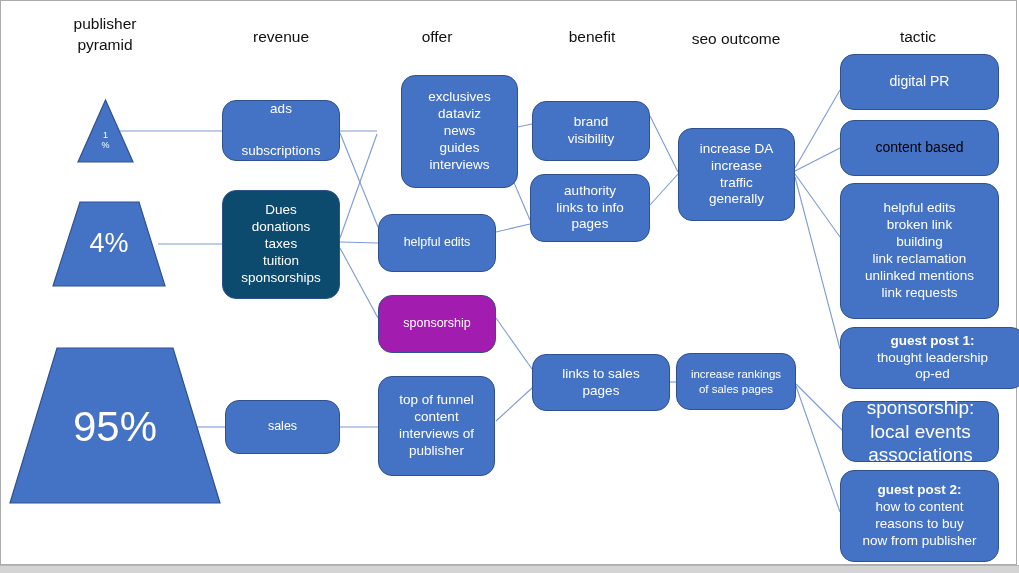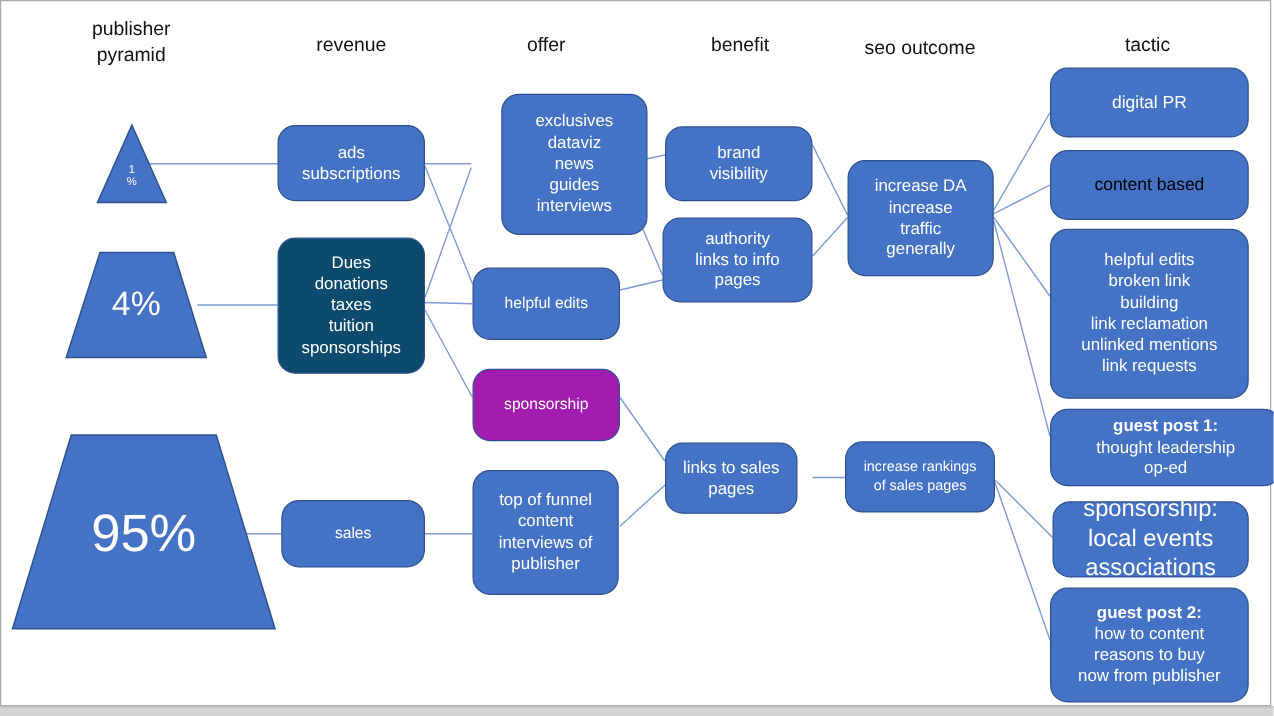--- a/index.html
+++ b/index.html
@@ -56,21 +56,21 @@
       <div class="col-header" style="left: 656px; top: 29px; width: 160px; color: rgb(17, 17, 17);">seo outcome</div>
       <div class="col-header" style="left: 838px; top: 27px; width: 160px; color: rgb(17, 17, 17);">tactic</div>
     </div>
   <div id="shape-labels">
       <div class="shape-label" style="left: 78px; top: 122px; width: 55px; height: 38px; font-size: 9px; color: rgb(255, 255, 255);">1
 %</div>
       <div class="shape-label" style="left: 53px; top: 205px; width: 112px; height: 78px; font-size: 27px; color: rgb(255, 255, 255);">4%</div>
       <div class="shape-label" style="left: 10px; top: 355px; width: 210px; height: 145px; font-size: 42px; color: rgb(255, 255, 255);">95%</div>
     </div>
   <div id="nodes">
-      <div class="node" style="left: 222px; top: 100px; width: 118px; height: 61px; background: rgb(68, 114, 196); border: 1.3px solid rgb(47, 82, 143); font-size: 13.5px; color: rgb(255, 255, 255);">
+      <div class="node" style="left: 222px; top: 100px; width: 118px; height: 61px; background: rgb(68, 114, 196); border: 1.3px solid rgb(47, 82, 143); font-size: 13.5px; color: rgb(255, 255, 255); justify-content: space-between;">
         <span class="ln">ads</span>
         <span class="ln">subscriptions</span>
       </div>
       <div class="node" style="left: 222px; top: 190px; width: 118px; height: 109px; background: #0c4a6e; border: 1.3px solid rgb(47, 82, 143); font-size: 13.5px; color: rgb(255, 255, 255);">
         <span class="ln">Dues</span>
         <span class="ln">donations</span>
         <span class="ln">taxes</span>
         <span class="ln">tuition</span>
         <span class="ln">sponsorships</span>
       </div>
@@ -98,21 +98,21 @@
       </div>
       <div class="node" style="left: 532px; top: 101px; width: 118px; height: 60px; background: rgb(68, 114, 196); border: 1.3px solid rgb(47, 82, 143); font-size: 13.5px; color: rgb(255, 255, 255);">
         <span class="ln">brand</span>
         <span class="ln">visibility</span>
       </div>
       <div class="node" style="left: 530px; top: 174px; width: 120px; height: 68px; background: rgb(68, 114, 196); border: 1.3px solid rgb(47, 82, 143); font-size: 13.5px; color: rgb(255, 255, 255);">
         <span class="ln">authority</span>
         <span class="ln">links to info</span>
         <span class="ln">pages</span>
       </div>
-      <div class="node" style="left: 532px; top: 354px; width: 106px; height: 57px; background: rgb(68, 114, 196); border: 1.3px solid rgb(47, 82, 143); font-size: 13.5px; color: rgb(255, 255, 255);">
+      <div class="node" style="left: 532px; top: 354px; width: 138px; height: 57px; background: rgb(68, 114, 196); border: 1.3px solid rgb(47, 82, 143); font-size: 13.5px; color: rgb(255, 255, 255);">
         <span class="ln">links to sales</span>
         <span class="ln">pages</span>
       </div>
       <div class="node" style="left: 678px; top: 128px; width: 117px; height: 93px; background: rgb(68, 114, 196); border: 1.3px solid rgb(47, 82, 143); font-size: 13.5px; color: rgb(255, 255, 255);">
         <span class="ln">increase DA</span>
         <span class="ln">increase</span>
         <span class="ln">traffic</span>
         <span class="ln">generally</span>
       </div>
       <div class="node" style="left: 676px; top: 353px; width: 120px; height: 57px; background: rgb(68, 114, 196); border: 1.3px solid rgb(47, 82, 143); font-size: 11.5px; color: rgb(255, 255, 255);">

